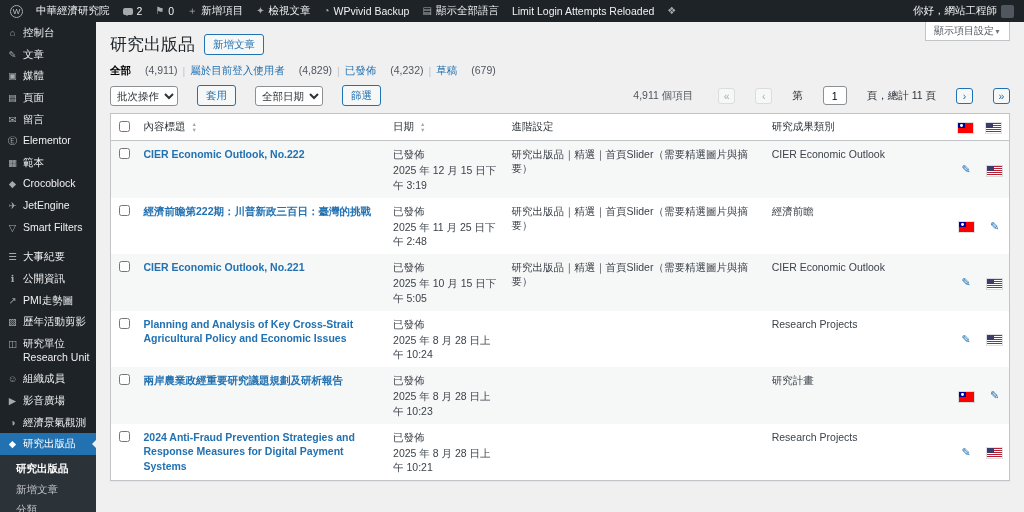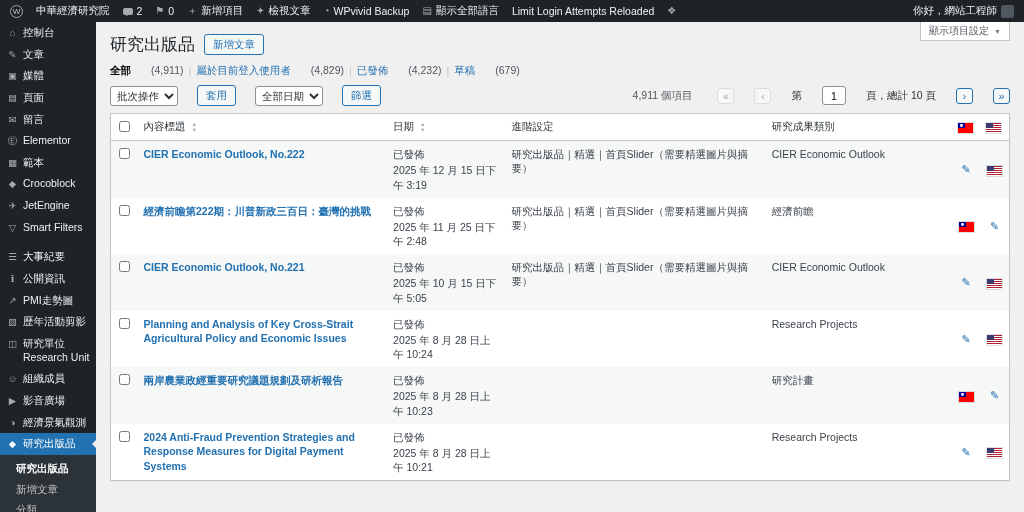--- a/index.html
+++ b/index.html
@@ -35,34 +35,34 @@
   .menu-sep { height:8px; }
   .submenu { background:#2c3338; padding:3px 0 4px; }
   .submenu-item { padding:3px 6px 3px 16px; color:#c3c4c7; cursor:pointer; line-height:1.4; }
   .submenu-item.current { color:#fff; font-weight:700; }
 
   
   .content { position:absolute; top:22px; left:96px; width:928px; height:490px;
              padding:6px 14px 0 14px; overflow:hidden; }
   .screen-options { position:absolute; top:0; right:14px; background:#fff;
                     border:1px solid #c3c4c7; border-top:none; padding:2px 8px;
-                    font-size:10px; color:#50575e; display:flex; align-items:center; gap:5px; cursor:pointer; }
+                    font-size:10px; color:#50575e; display:flex; align-items:center; cursor:pointer; }
   .so-arrow { font-size:7px; color:#787c82; }
   .page-header { display:flex; align-items:center; gap:9px; margin-top:5px; }
   .page-title { font-size:17px; font-weight:400; color:#1d2327; }
   .button { display:inline-block; background:#f6f7f7; border:1px solid #2271b1; color:#2271b1;
             border-radius:3px; padding:2px 8px; font-size:10.5px; line-height:1.45;
             cursor:pointer; font-family:inherit; }
 
   .views-row { display:flex; justify-content:space-between; align-items:center; margin-top:8px; }
   .views { display:flex; align-items:center; font-size:10.5px; }
   .view { cursor:pointer; }
   .view-label { color:#2271b1; }
   .view.current .view-label { color:#000; font-weight:600; }
-  .view-count { color:#50575e; margin-left:20px; }
+  .view-count { color:#50575e; margin-left:14px; }
   .view-sep { margin:0 5px; color:#c3c4c7; }
   .search-box { display:flex; align-items:center; gap:5px; }
   .search-input { width:150px; height:20px; border:1px solid #8c8f94; border-radius:3px;
                   background:#fff; padding:0 5px; font-size:10.5px; font-family:inherit; }
 
   .tablenav { display:flex; justify-content:space-between; align-items:center; margin-top:7px; }
   .tablenav-left { display:flex; align-items:center; gap:19px; }
   select { font-size:10.5px; border:1px solid #8c8f94; border-radius:3px; background:#fff;
            color:#2c3338; height:20px; padding:0 2px; font-family:inherit; }
   .tablenav-right { display:flex; align-items:center; gap:20px; font-size:10.5px; color:#2c3338; }
@@ -269,21 +269,21 @@
         <option>全部日期</option>
       </select>
       <span class="button">篩選</span>
     </div>
     <div class="tablenav-right">
       <span class="displaying-num">4,911 個項目</span>
       <span class="paging-btn disabled">«</span>
       <span class="paging-btn disabled">‹</span>
       <span>第</span>
       <input class="paging-input" type="text" value="1" style="">
-      <span>頁，總計 10 頁</span>
+      <span>頁，總計 11 頁</span>
       <span class="paging-btn enabled">›</span>
       <span class="paging-btn enabled">»</span>
     </div>
   </div>
 
   <table class="list-table">
     <thead>
       <tr>
         <th class="cb-col"><input type="checkbox" style=""></th>
         <th class="title-col sortable">

